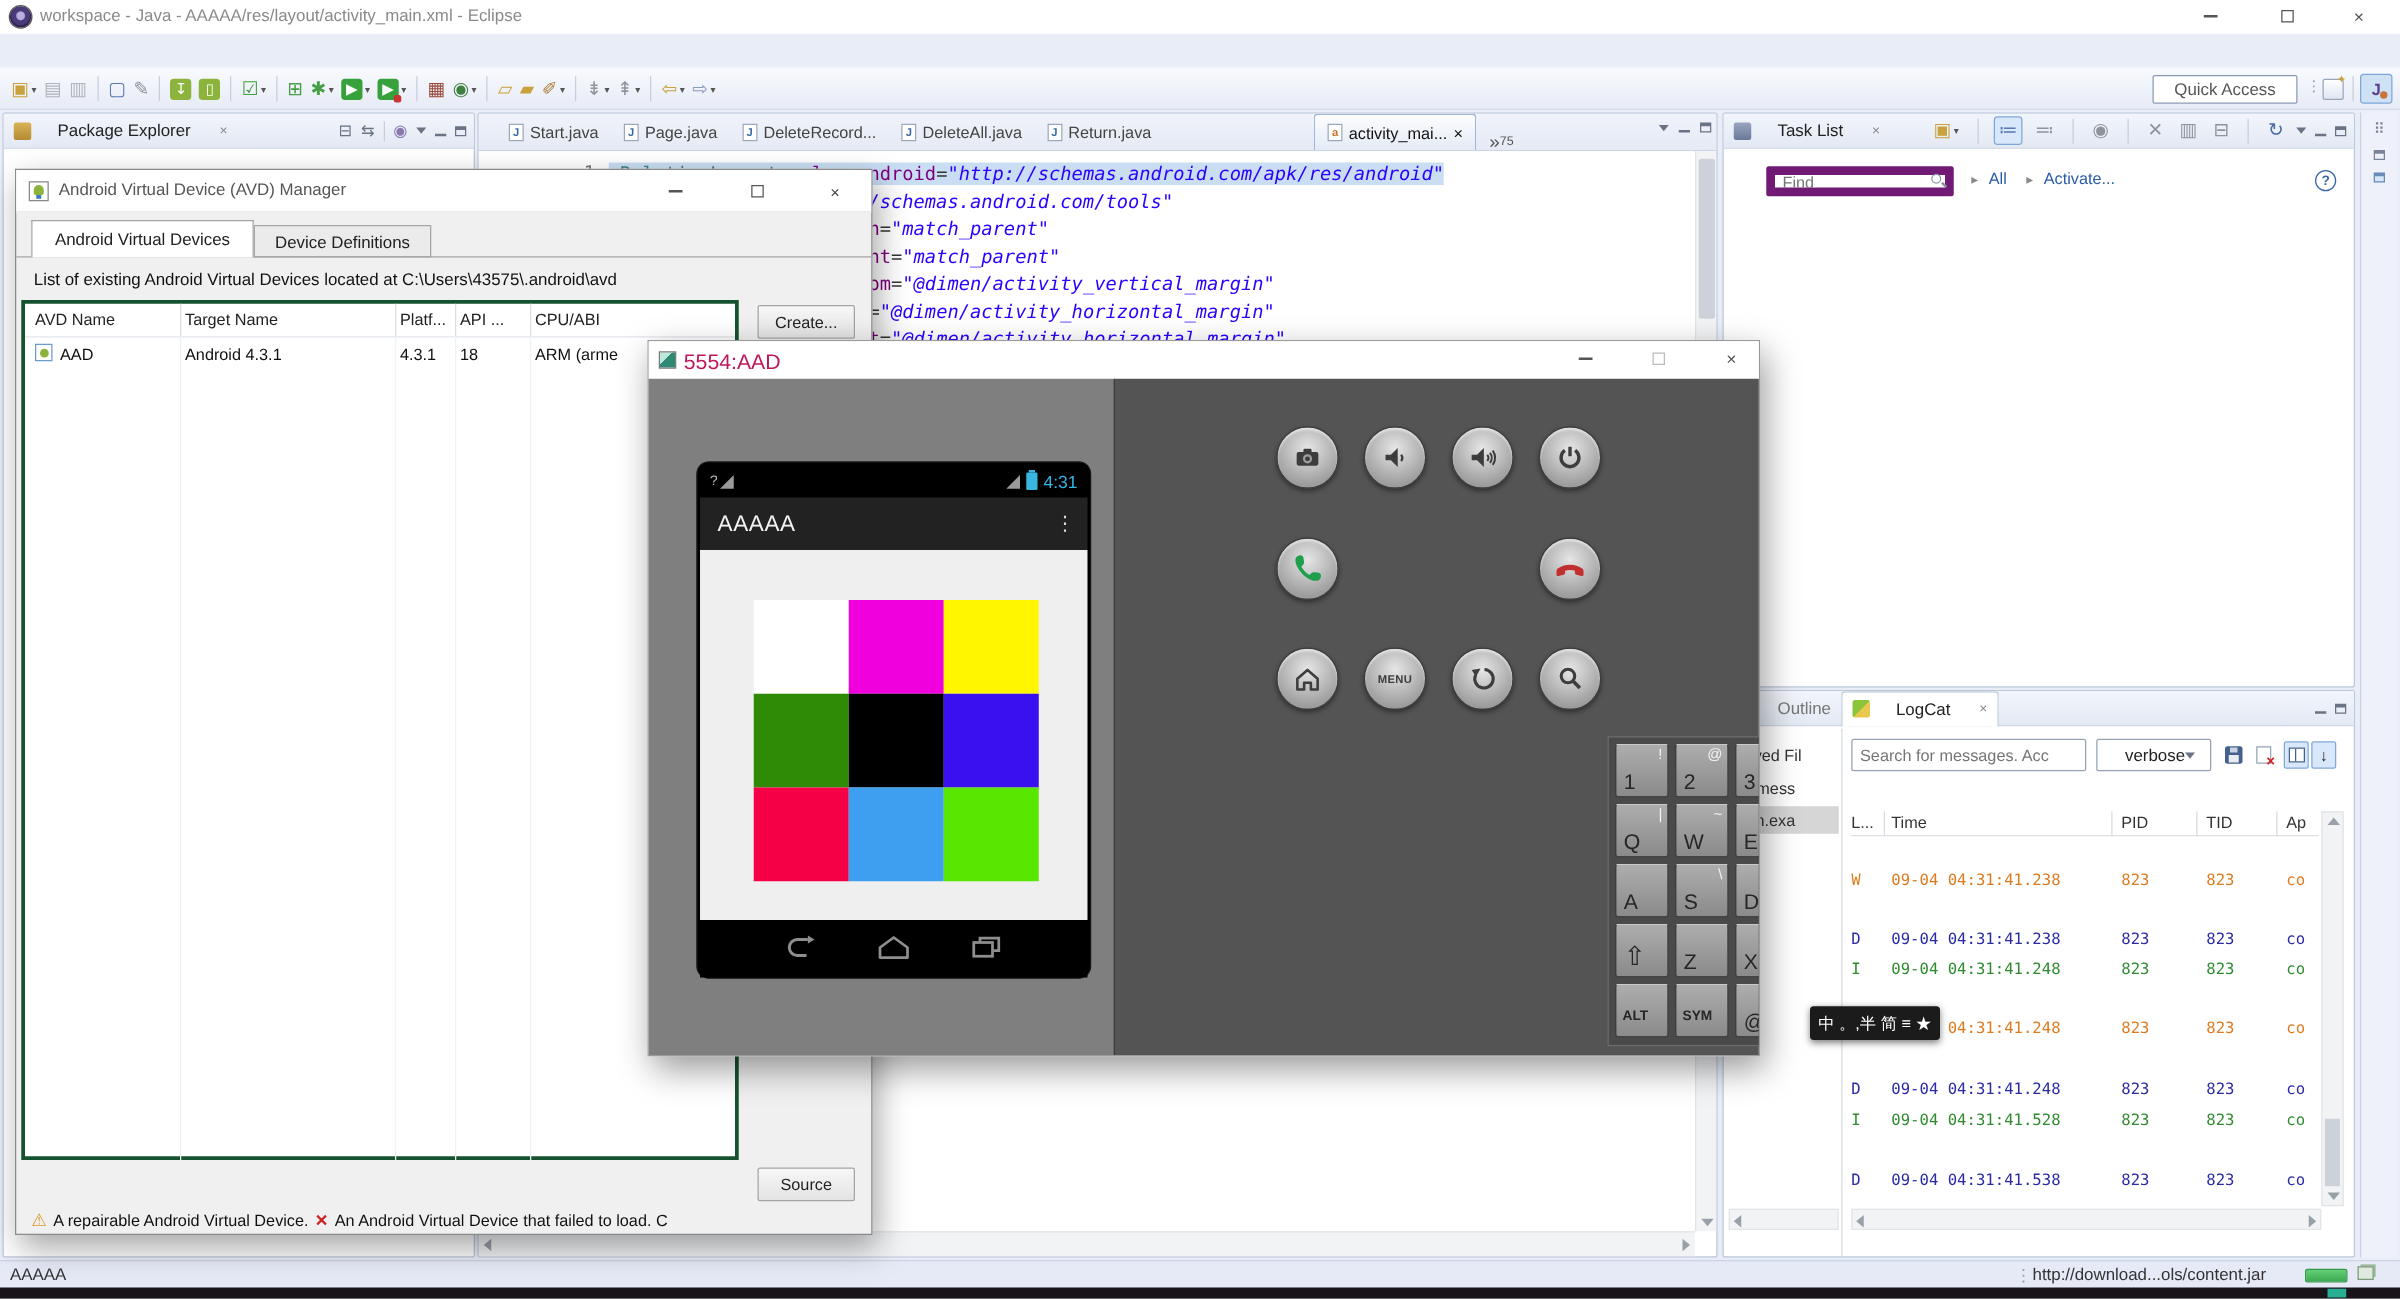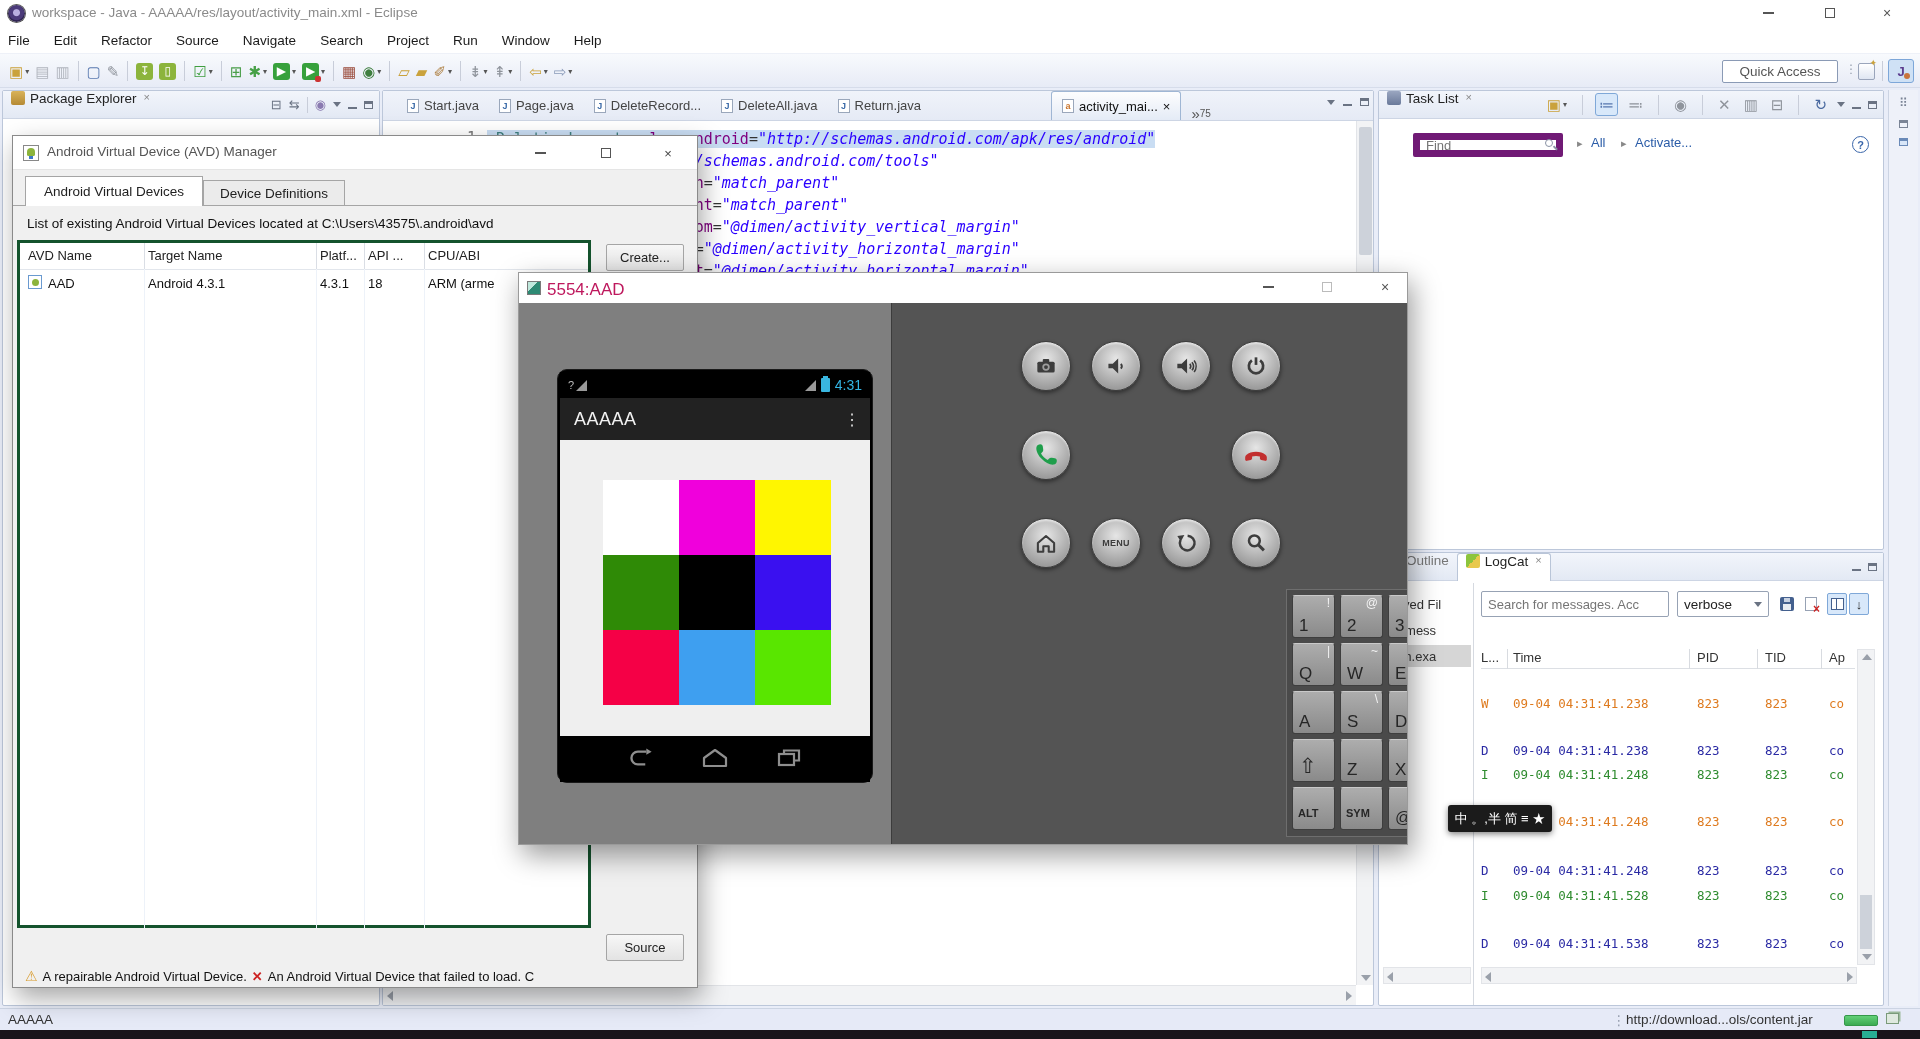--- a/index.html
+++ b/index.html
@@ -26,21 +26,21 @@
 #quick-access{position:absolute;left:1722px;top:6px;width:116px;height:23px;border:1px solid #8a9ab5;border-radius:2px;background:#fff;color:#555;font-size:13.5px;display:flex;align-items:center;justify-content:center}
 #qa-dots{position:absolute;left:1845px;top:8px;color:#98a0b0;font-size:12px;letter-spacing:1px}
 #persp-new{position:absolute;left:1858px;top:9px;width:17px;height:17px;border:1px solid #9aa5bb;border-radius:2px;background:linear-gradient(#fff,#dfe6f2)}
 #persp-new::after{content:"✦";position:absolute;right:-3px;top:-6px;color:#caa23c;font-size:9px}
 #persp-sep{position:absolute;left:1882px;top:7px;width:1px;height:20px;background:#c8cdd9}
 #persp-java{position:absolute;left:1888px;top:5px;width:26px;height:24px;background:#cfe1f5;border:1px solid #7da7d9;border-radius:3px;display:flex;align-items:center;justify-content:center;font-weight:bold;color:#5b3d8e}
 #persp-java::after{content:"";position:absolute;right:3px;bottom:3px;width:6px;height:6px;border-radius:50%;background:#c9743c}
 
 .panel{position:absolute;background:#fff;border:1px solid #bcc7da;border-radius:2px}
 .panel-head{position:absolute;left:0;top:0;right:0;height:28px;background:linear-gradient(#f2f5fb,#e3e9f4);border-bottom:1px solid #cdd5e4;display:flex;align-items:center}
-.ptab{display:flex;gap:5px;padding:0 8px;height:28px;font-size:13.5px;color:#222}
+.ptab{display:flex;align-items:center;gap:21px;padding:0 8px;height:28px;font-size:13.5px;color:#222}
 .ptab.inactive{color:#777}
 .ptab .x{color:#888;font-size:11px;margin-left:2px}
 .pico{width:14px;height:14px;border-radius:2px;display:inline-block}
 .phead-icons{margin-left:auto;display:flex;align-items:center;gap:7px;padding-right:6px;color:#6a7383;font-size:13px}
 .ico-menu{width:0;height:0;border-left:4px solid transparent;border-right:4px solid transparent;border-top:5px solid #6a7383}
 .ico-min{width:9px;height:2px;background:#6a7383;margin-top:6px}
 .ico-max{width:9px;height:8px;border:1.5px solid #6a7383;border-top-width:3px}
 .hsep{width:1px;height:16px;background:#c8cdd9}
 
 #editor{left:382px;top:90px;width:992px;height:916px}
@@ -76,21 +76,21 @@
 .mag{position:absolute;width:8px;height:8px;border:1.5px solid #8a93a5;border-radius:50%}
 .mag::after{content:"";position:absolute;left:7px;top:7px;width:5px;height:1.5px;background:#8a93a5;transform:rotate(45deg)}
 .tl-link{color:#2a5ca8;font-size:13px}
 #tl-help{position:absolute;right:14px;top:9px;width:17px;height:17px;border:1.5px solid #3a66aa;border-radius:50%;color:#3a66aa;font-size:11px;display:flex;align-items:center;justify-content:center;font-weight:bold}
 
 #logcat{left:1378px;top:552px;width:506px;height:454px}
 .lc-filter{position:absolute;left:4px;width:88px;height:22px;display:flex;align-items:center;padding-left:4px;font-size:13px;color:#333;white-space:nowrap;overflow:hidden}
 .lc-filter.selected{background:#d6d6d6}
 #lc-sash{position:absolute;left:94px;top:30px;bottom:0;width:1px;background:#d5d9e0}
 #lc-search{position:absolute;left:102px;top:38px;width:188px;height:26px;border:1px solid #97a2b4;border-radius:2px;font-size:13px;color:#444;padding:0 6px;font-family:"Liberation Sans",sans-serif}
-#lc-combo{position:absolute;left:298px;top:38px;width:92px;height:26px;border:1px solid #97a2b4;border-radius:2px;background:#fff;display:flex;align-items:center;padding:0 6px;font-size:13.5px;color:#222;justify-content:space-between}
+#lc-combo{position:absolute;left:298px;top:38px;width:92px;height:26px;border:1px solid #97a2b4;border-radius:2px;background:#fff;display:flex;align-items:center;padding:0 22px;font-size:13.5px;color:#222;justify-content:space-between}
 .lc-ibtn{position:absolute;top:40px;width:20px;height:22px;display:flex;align-items:center;justify-content:center}
 .lc-ibtn.hl{background:#d8e8fa;border:1px solid #7fa8d8;border-radius:2px}
 .floppy{width:14px;height:14px;background:#44608e;border-radius:2px;position:relative}
 .floppy::after{content:"";position:absolute;left:3px;top:7px;width:8px;height:6px;background:#e8ecf2}
 .floppy::before{content:"";position:absolute;left:4px;top:1px;width:6px;height:4px;background:#c8d2e2}
 .docx{width:12px;height:14px;background:#fff;border:1px solid #97a2b4;position:relative}
 .docx::after{content:"×";position:absolute;right:-4px;bottom:-6px;color:#cc2222;font-weight:bold;font-size:12px}
 .splitp{width:13px;height:12px;border:1.5px solid #44608e;position:relative;background:#fff}
 .splitp::after{content:"";position:absolute;left:4px;top:0;width:1.5px;height:100%;background:#44608e}
 #lc-table-head{position:absolute;left:102px;top:96px;right:28px;height:20px;border-bottom:1px solid #dcdfe4;font-size:13px;color:#333}
@@ -179,32 +179,20 @@
     <div id="win-title">workspace - Java - AAAAA/res/layout/activity_main.xml - Eclipse</div>
     <div class="winbtn" style="left:1745px">
         <span class="wb-bar"></span>
       </div>
     <div class="winbtn" style="left:1807px">
         <span class="wb-box"></span>
       </div>
     <div class="winbtn" style="left:1864px">×</div>
   </div>
 
-  <div id="menubar">
-      <div class="menu-item">File</div>
-      <div class="menu-item">Edit</div>
-      <div class="menu-item">Refactor</div>
-      <div class="menu-item">Source</div>
-      <div class="menu-item">Navigate</div>
-      <div class="menu-item">Search</div>
-      <div class="menu-item">Project</div>
-      <div class="menu-item">Run</div>
-      <div class="menu-item">Window</div>
-      <div class="menu-item">Help</div>
-    </div>
 
   <div id="toolbar">
     <div id="toolbar-icons">
         <div class="tbtn">
           <span class="glyph" style="color: rgb(202, 162, 60);">▣</span>
           <span class="caret">▾</span>
         </div>
         <div class="tbtn">
           <span class="glyph" style="color: rgb(176, 180, 188);">▤</span>
         </div>

